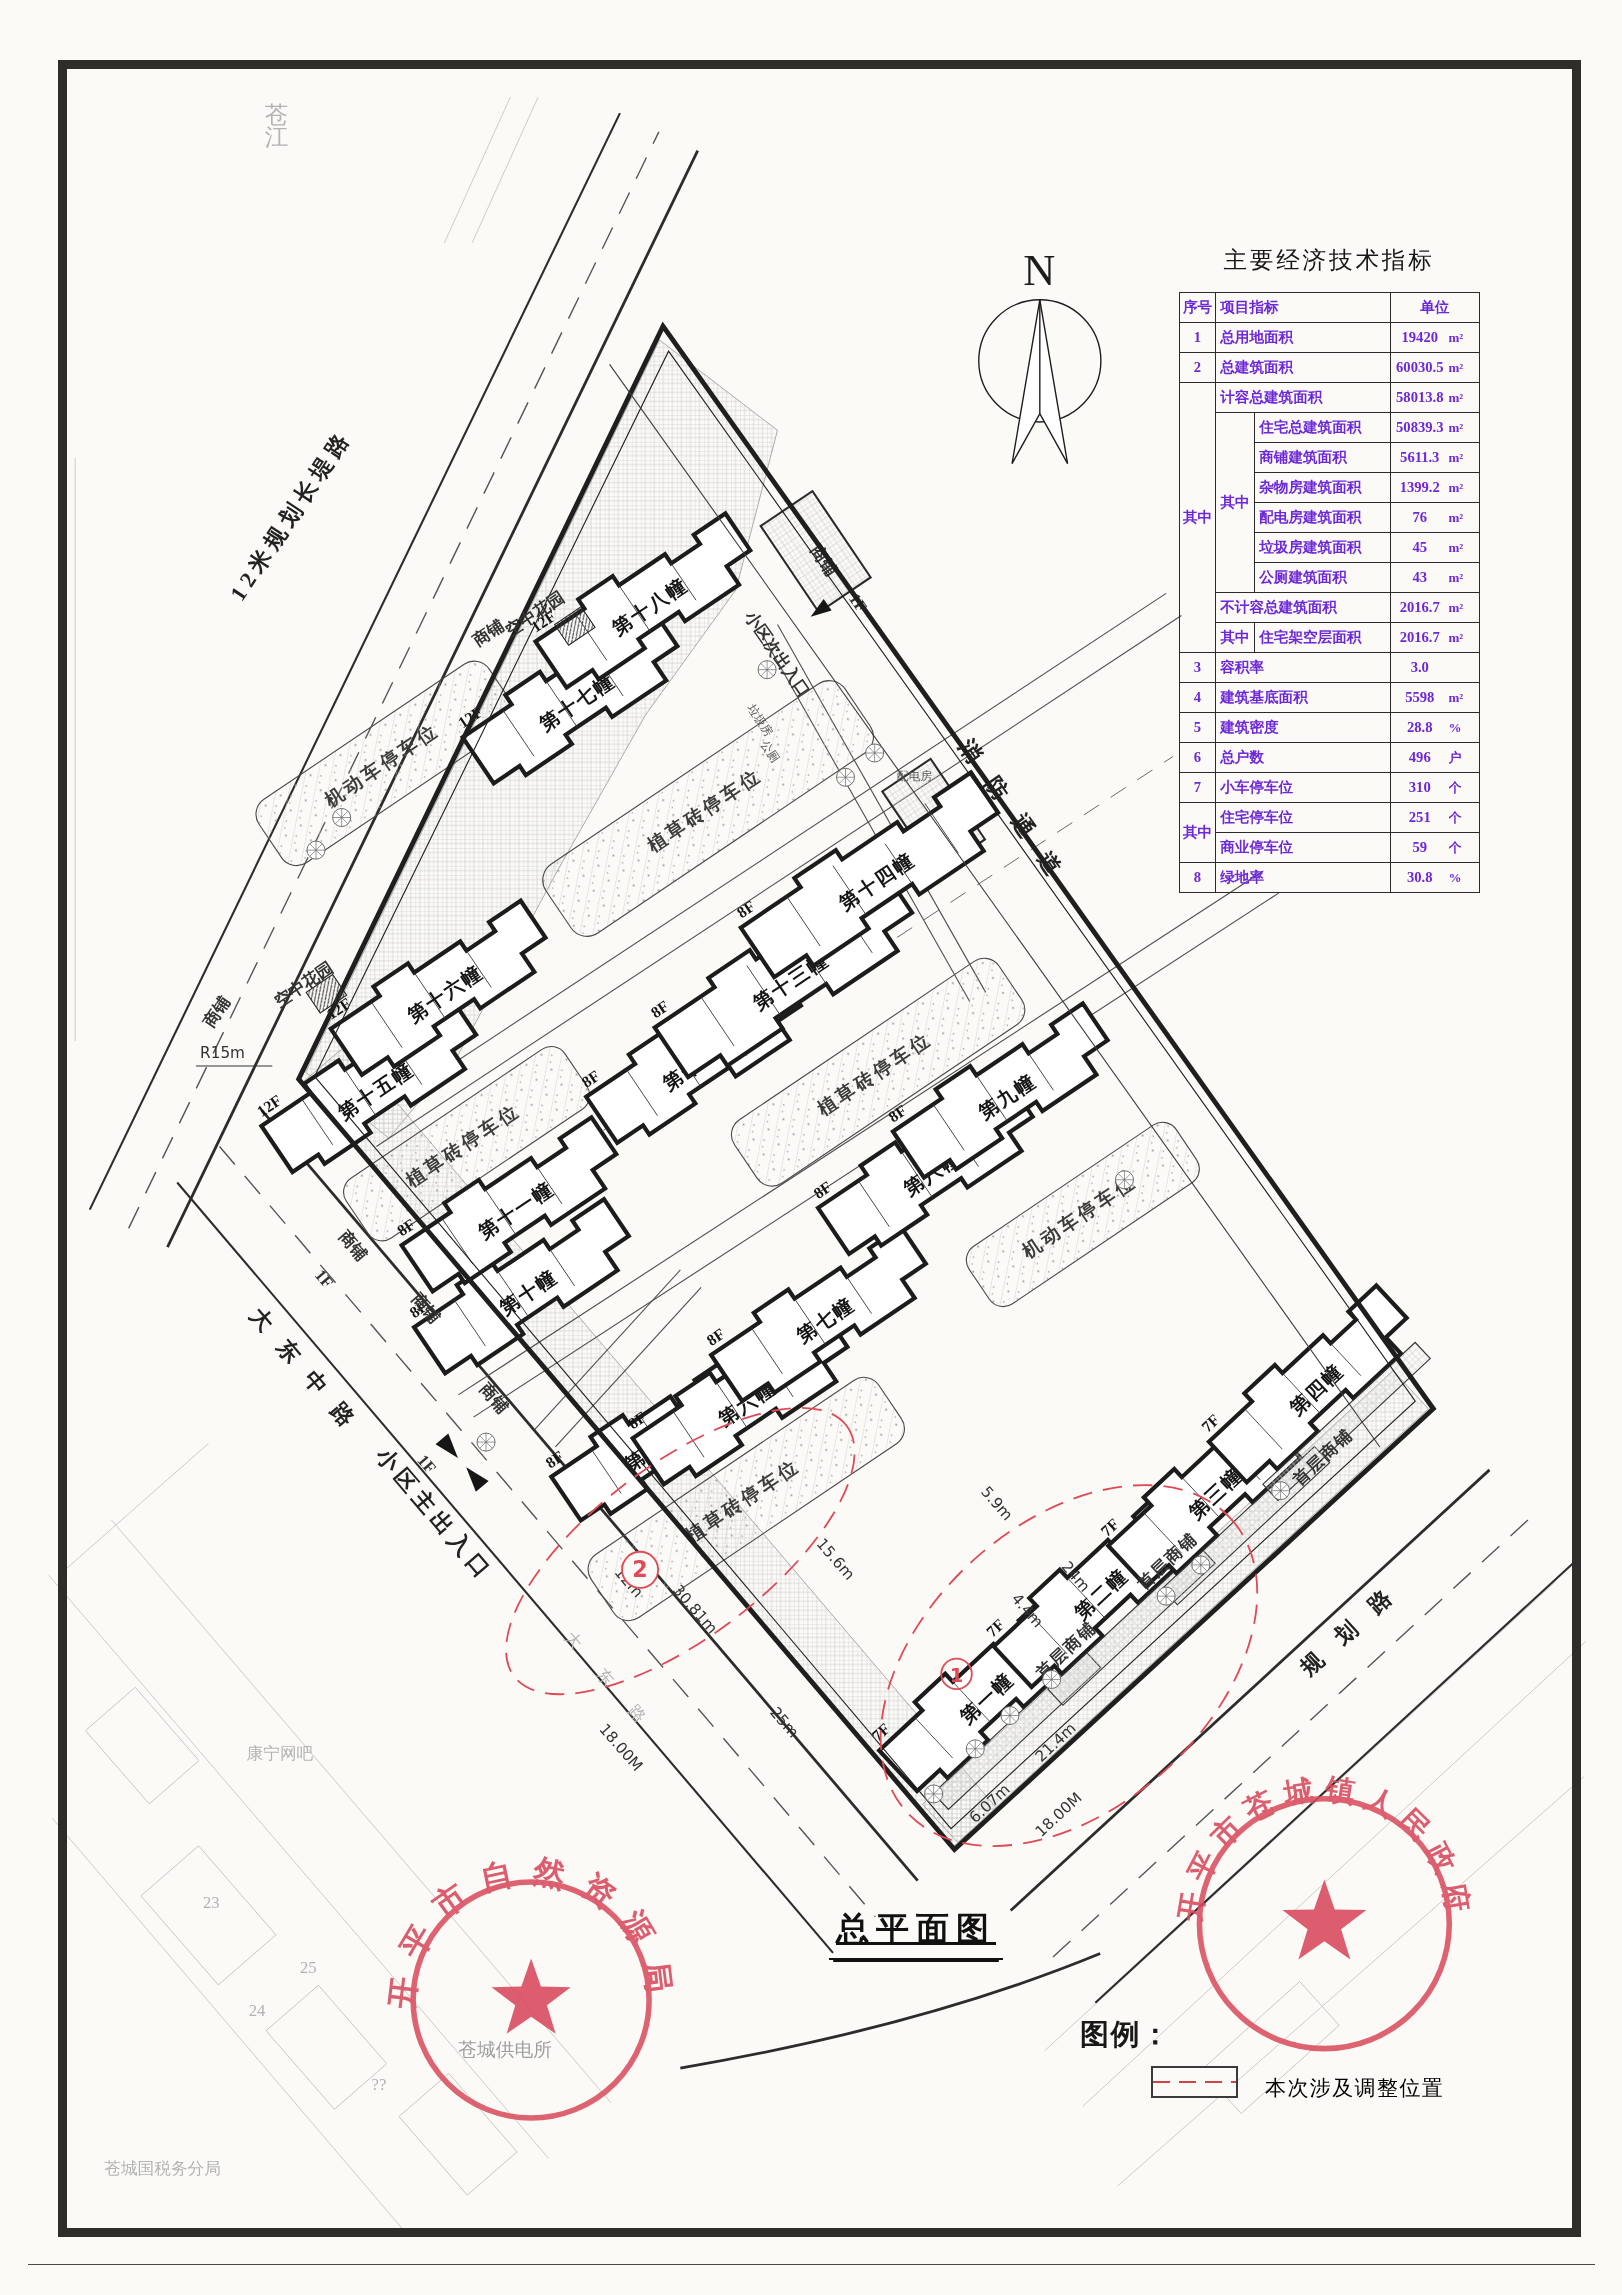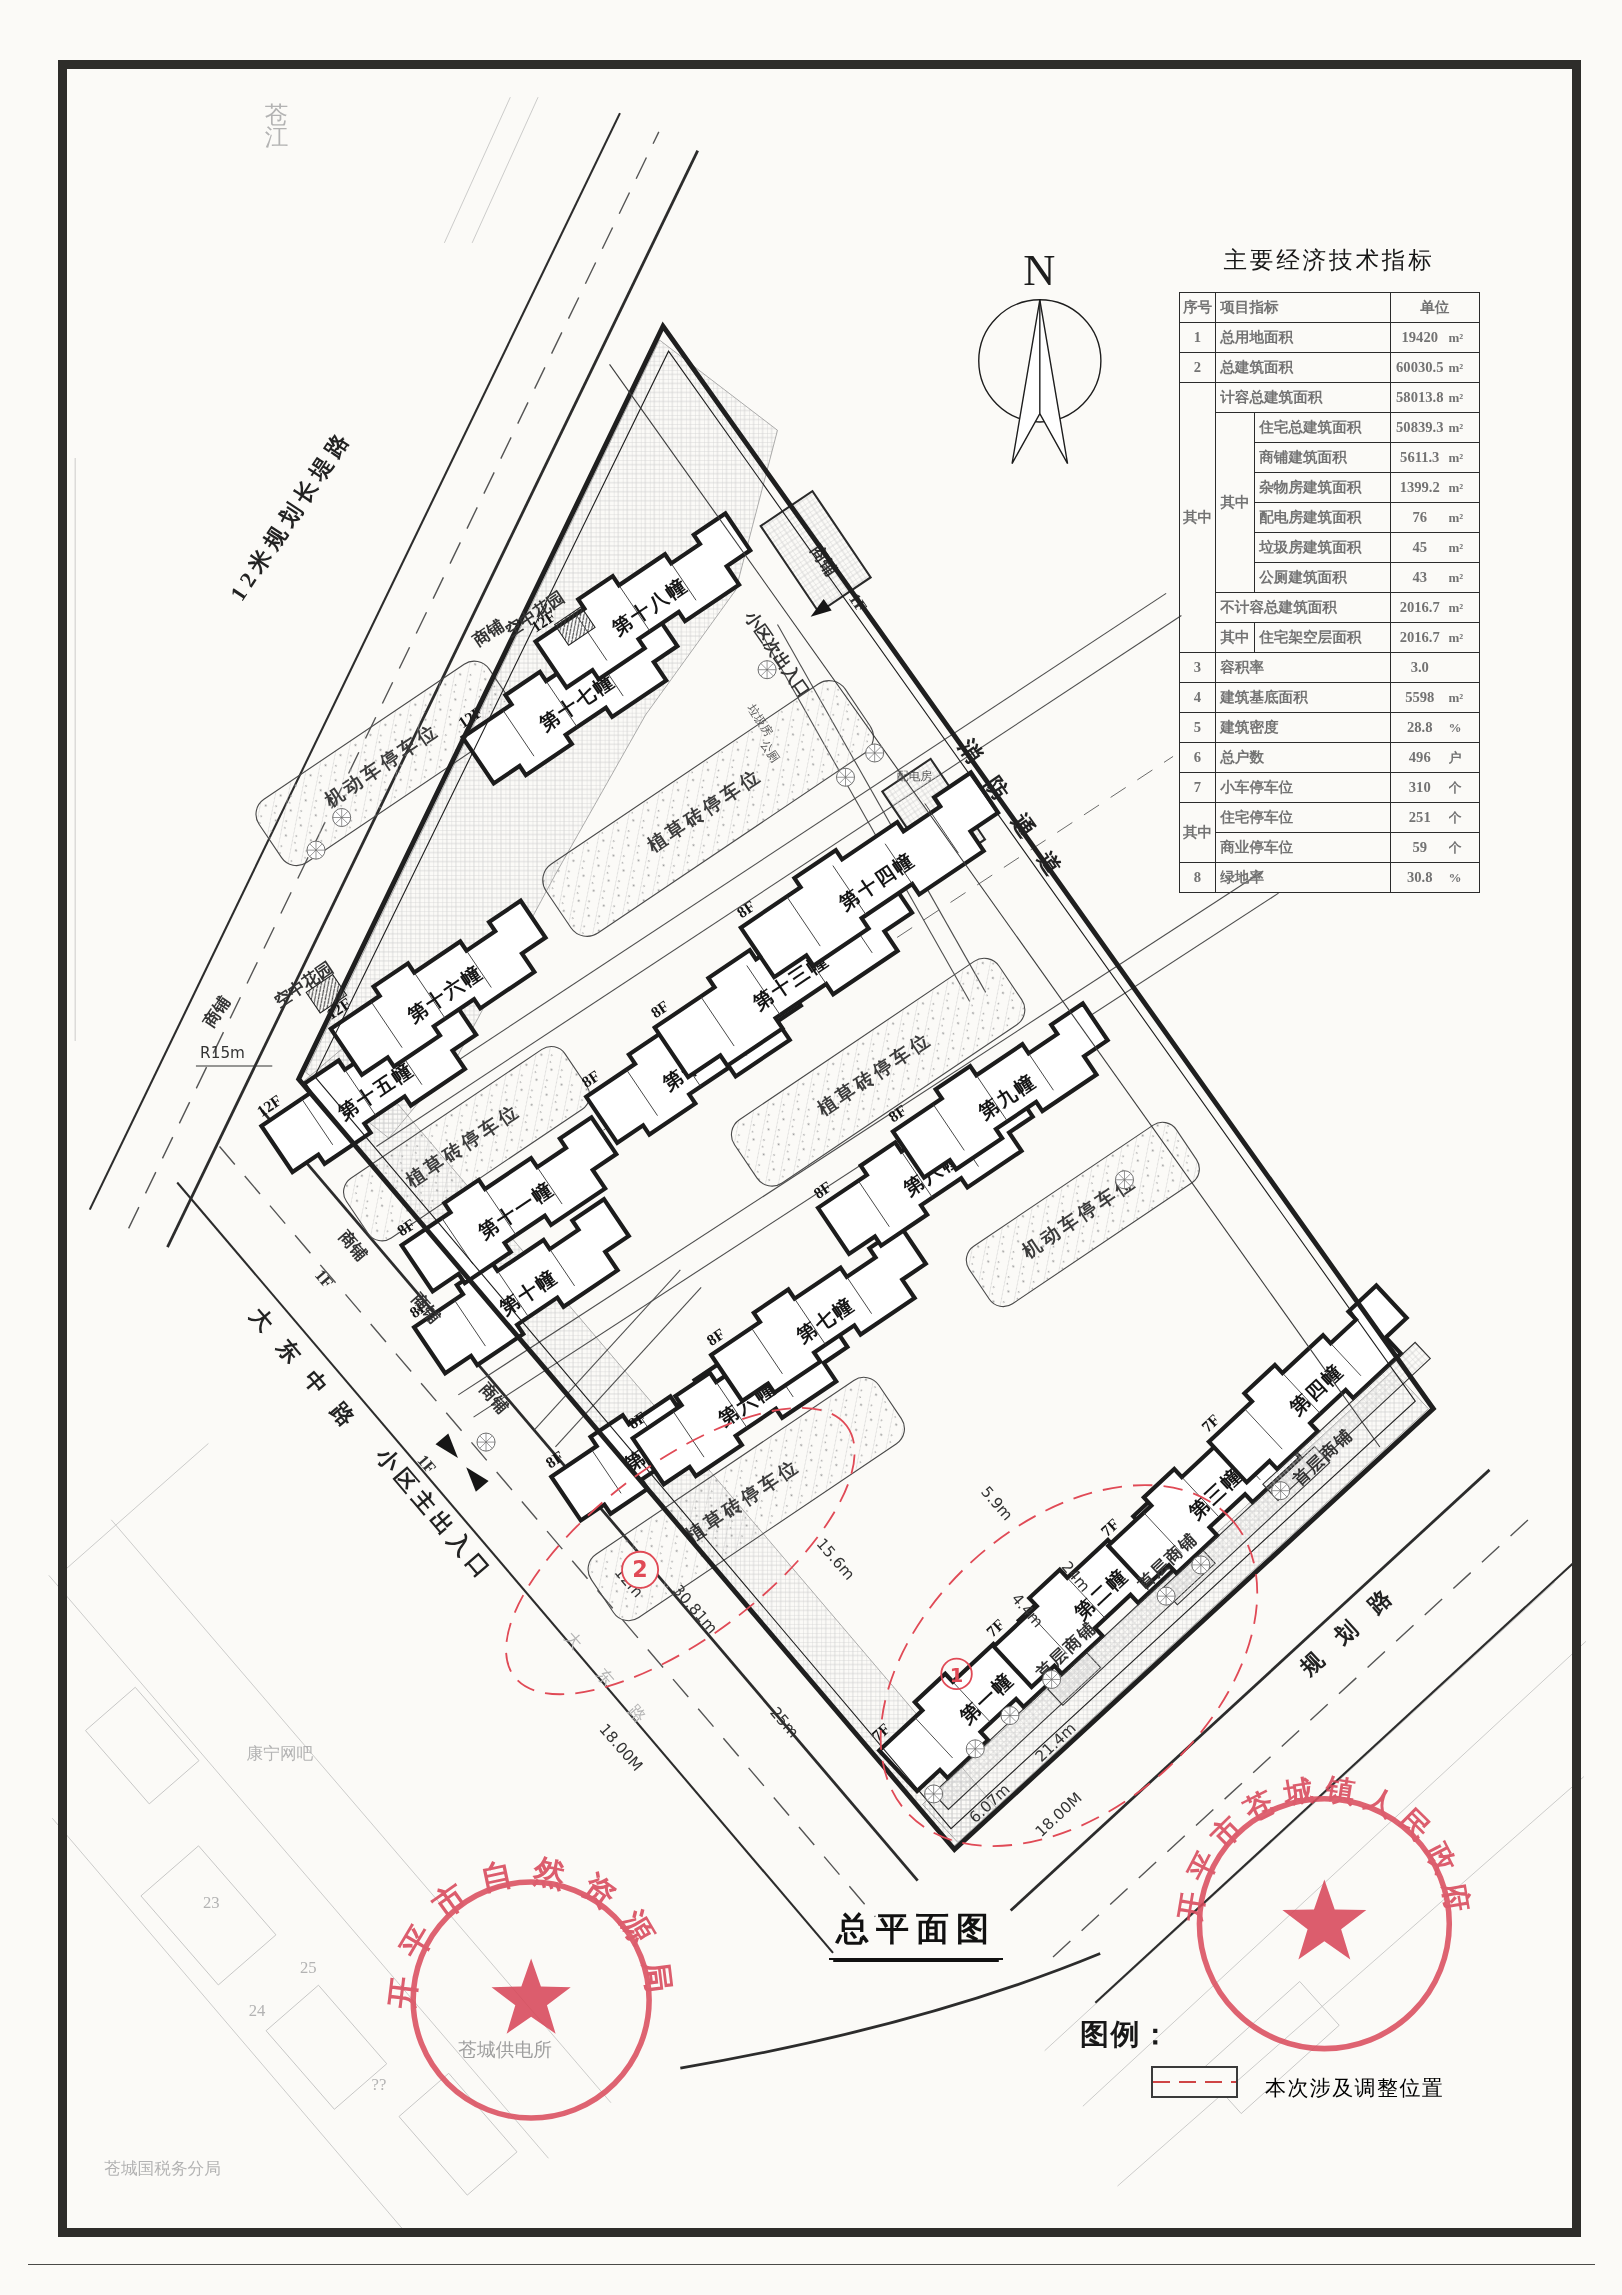--- a/index.html
+++ b/index.html
@@ -7,30 +7,30 @@
         font-family:"Liberation Serif","DejaVu Serif",serif;}
   .plan-svg{position:absolute;left:0;top:0;width:1623px;height:2295px;}
   .frame{position:absolute;left:58px;top:60px;width:1523px;height:2177px;
          border:9px solid #2e2d2a;box-sizing:border-box;pointer-events:none;}
   .bottom-rule{position:absolute;left:28px;top:2264px;width:1567px;height:1.4px;background:#4a4a48;}
   .doc-title{position:absolute;left:222px;top:104px;width:1319px;text-align:center;
              font-size:35px;font-weight:bold;color:#151515;letter-spacing:2.1px;}
   .table-title{position:absolute;left:1179px;top:244px;width:300px;text-align:center;
                font-size:23.6px;font-weight:normal;color:#171717;letter-spacing:2.8px;}
   table.indicators{position:absolute;left:1179px;top:292px;width:300px;border-collapse:collapse;
-                   table-layout:fixed;font-size:14.6px;font-weight:bold;color:#737373;}
+                   table-layout:fixed;font-size:14.6px;font-weight:bold;color:#6d28d9;}
   table.indicators td,table.indicators th{border:1.4px solid #2b2b2b;height:29px;padding:0;
                    line-height:1.05;overflow:hidden;white-space:nowrap;}
   .c-no{text-align:center;}
   .c-label{text-align:left;padding-left:4.2px!important;}
   .c-val{text-align:center;border-right:none!important;}
   .c-unit{text-align:left;border-left:none!important;font-size:13px;}
   .plan-title{position:absolute;left:829px;top:1907px;font-size:33px;font-weight:bold;color:#111;
               letter-spacing:7px;padding:0 7px 5.6px 7px;border-bottom:2.1px solid #111;
-              box-shadow:0 6.2px 0 -4.2px #111;}
+              box-shadow:0 6.2px 0 -4.2px #111;text-decoration:underline;}
   .legend-title{position:absolute;left:1080px;top:2015px;font-size:29px;font-weight:bold;color:#181818;letter-spacing:1.4px;}
   .legend-box{position:absolute;left:1151px;top:2066px;width:87px;height:32px;
               border:2.1px solid #3a3a3a;box-sizing:border-box;background:#fbfaf7;}
   .legend-dash{margin-top:12.5px;height:2.8px;
                background:repeating-linear-gradient(90deg,#cf4545 0 16.7px,transparent 16.7px 26px);}
   .legend-item{position:absolute;left:1265px;top:2074px;font-size:21px;color:#000000;letter-spacing:1.4px;}
   
   .bld{stroke:#1c1c1c;stroke-width:6;fill:#ffffff;}
   .bname{font:bold 28px "Liberation Serif",serif;fill:#141414;letter-spacing:3px;text-anchor:middle;stroke:none;}
   .bfl{font:bold 23px "Liberation Serif",serif;fill:#141414;stroke:none;}

